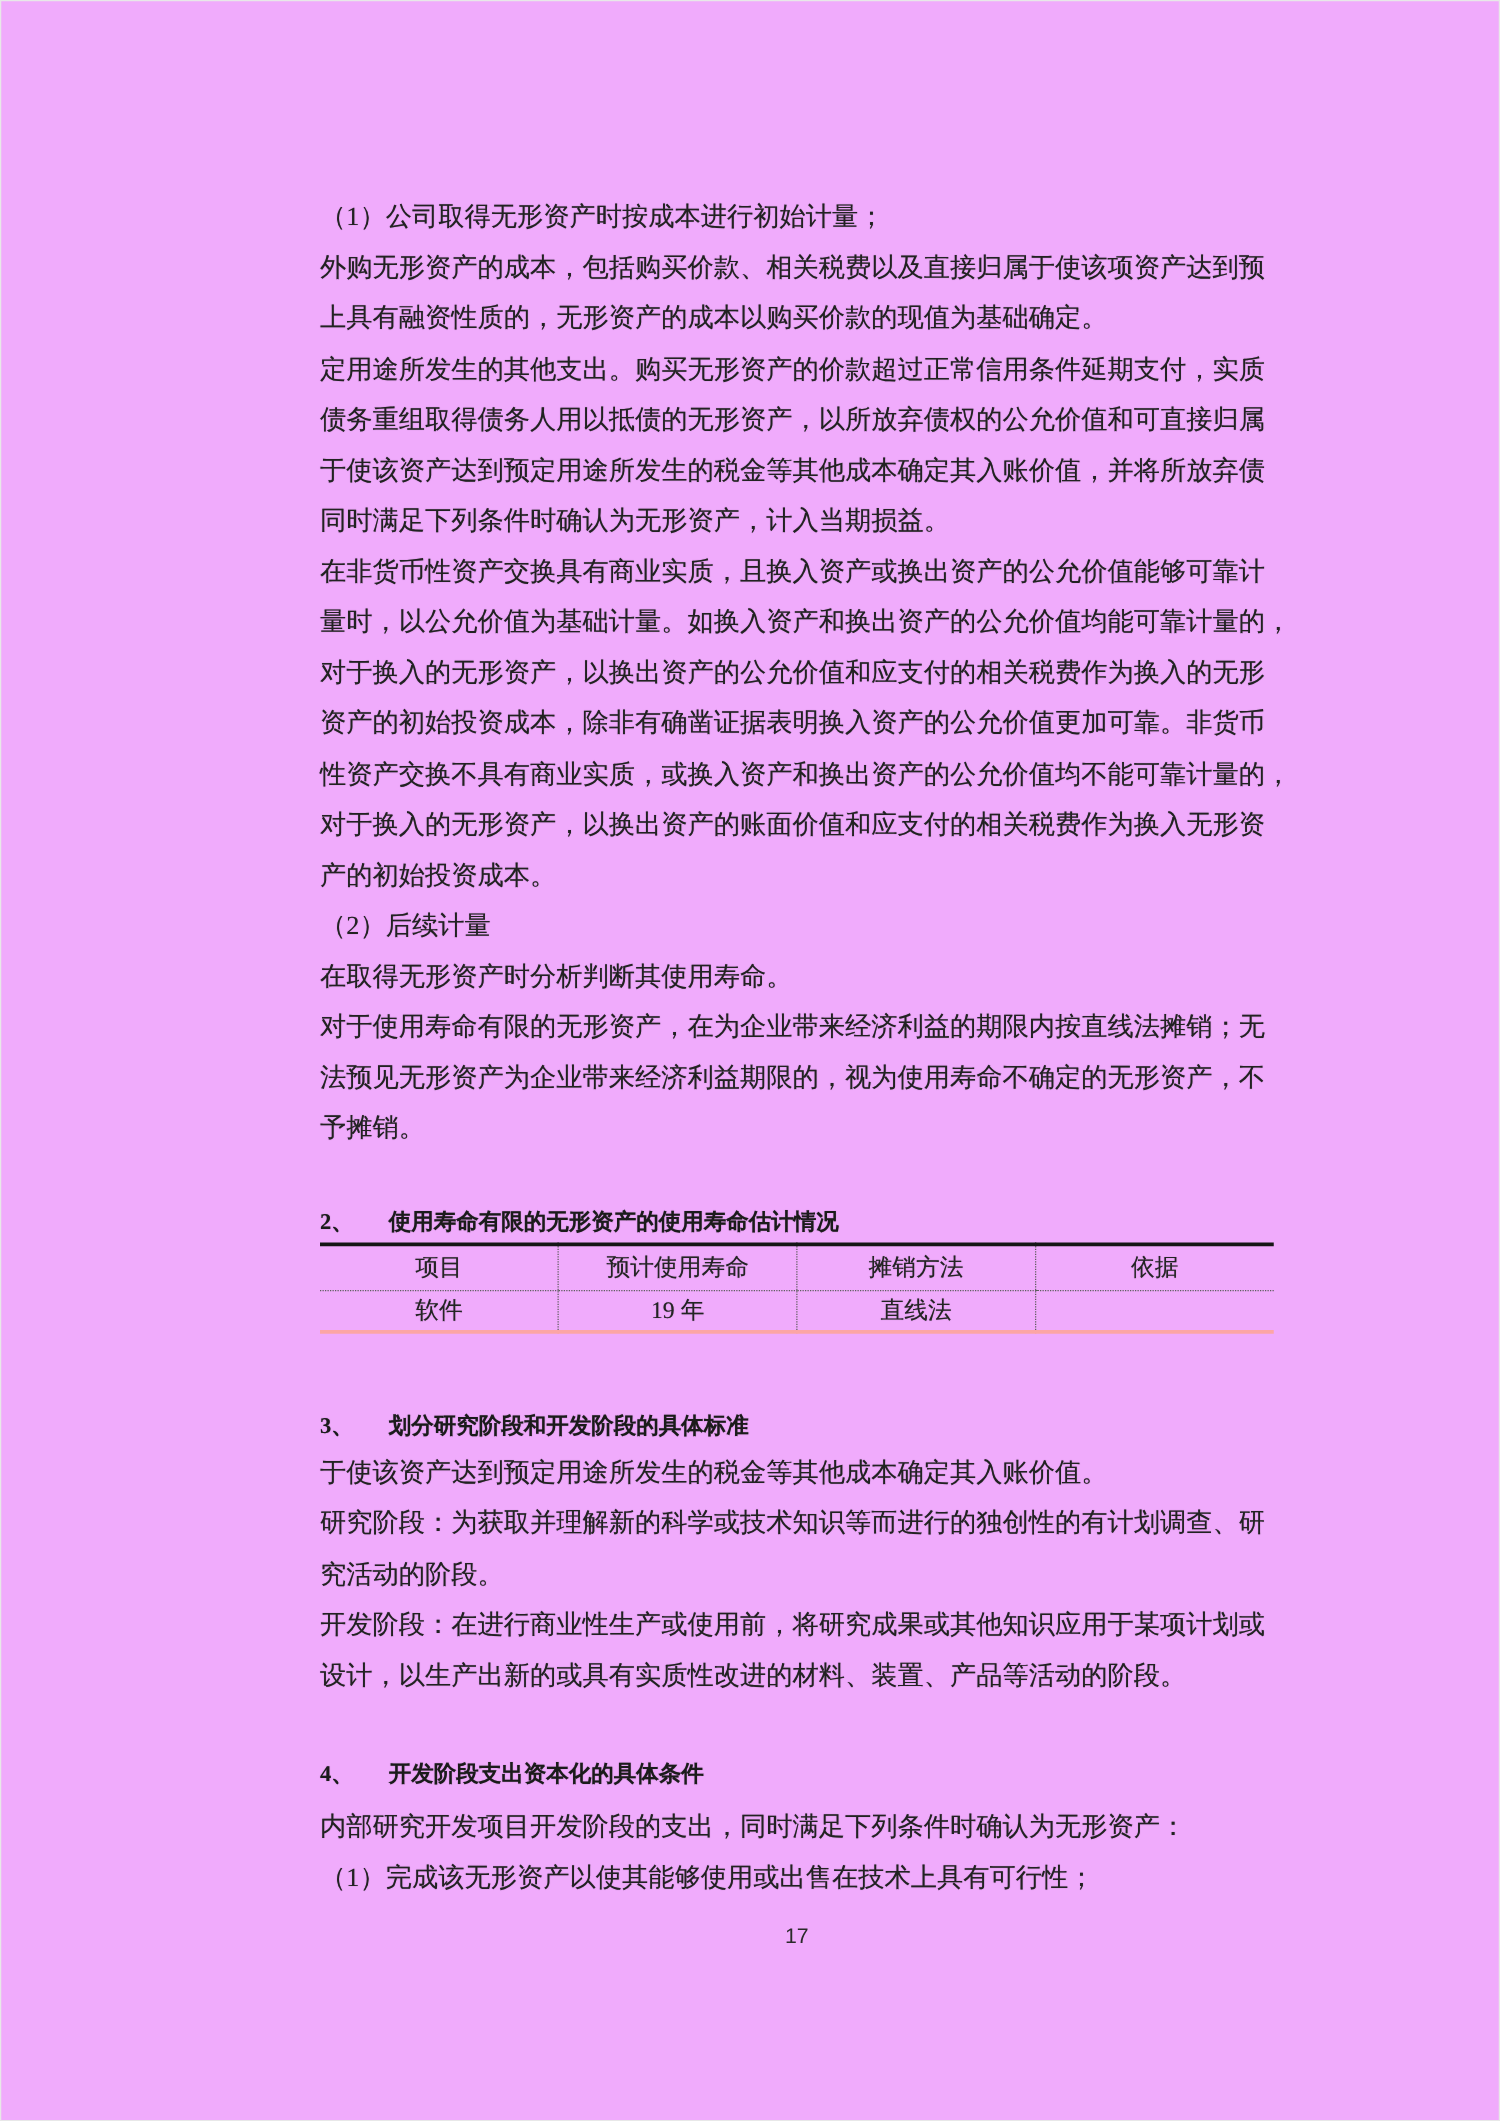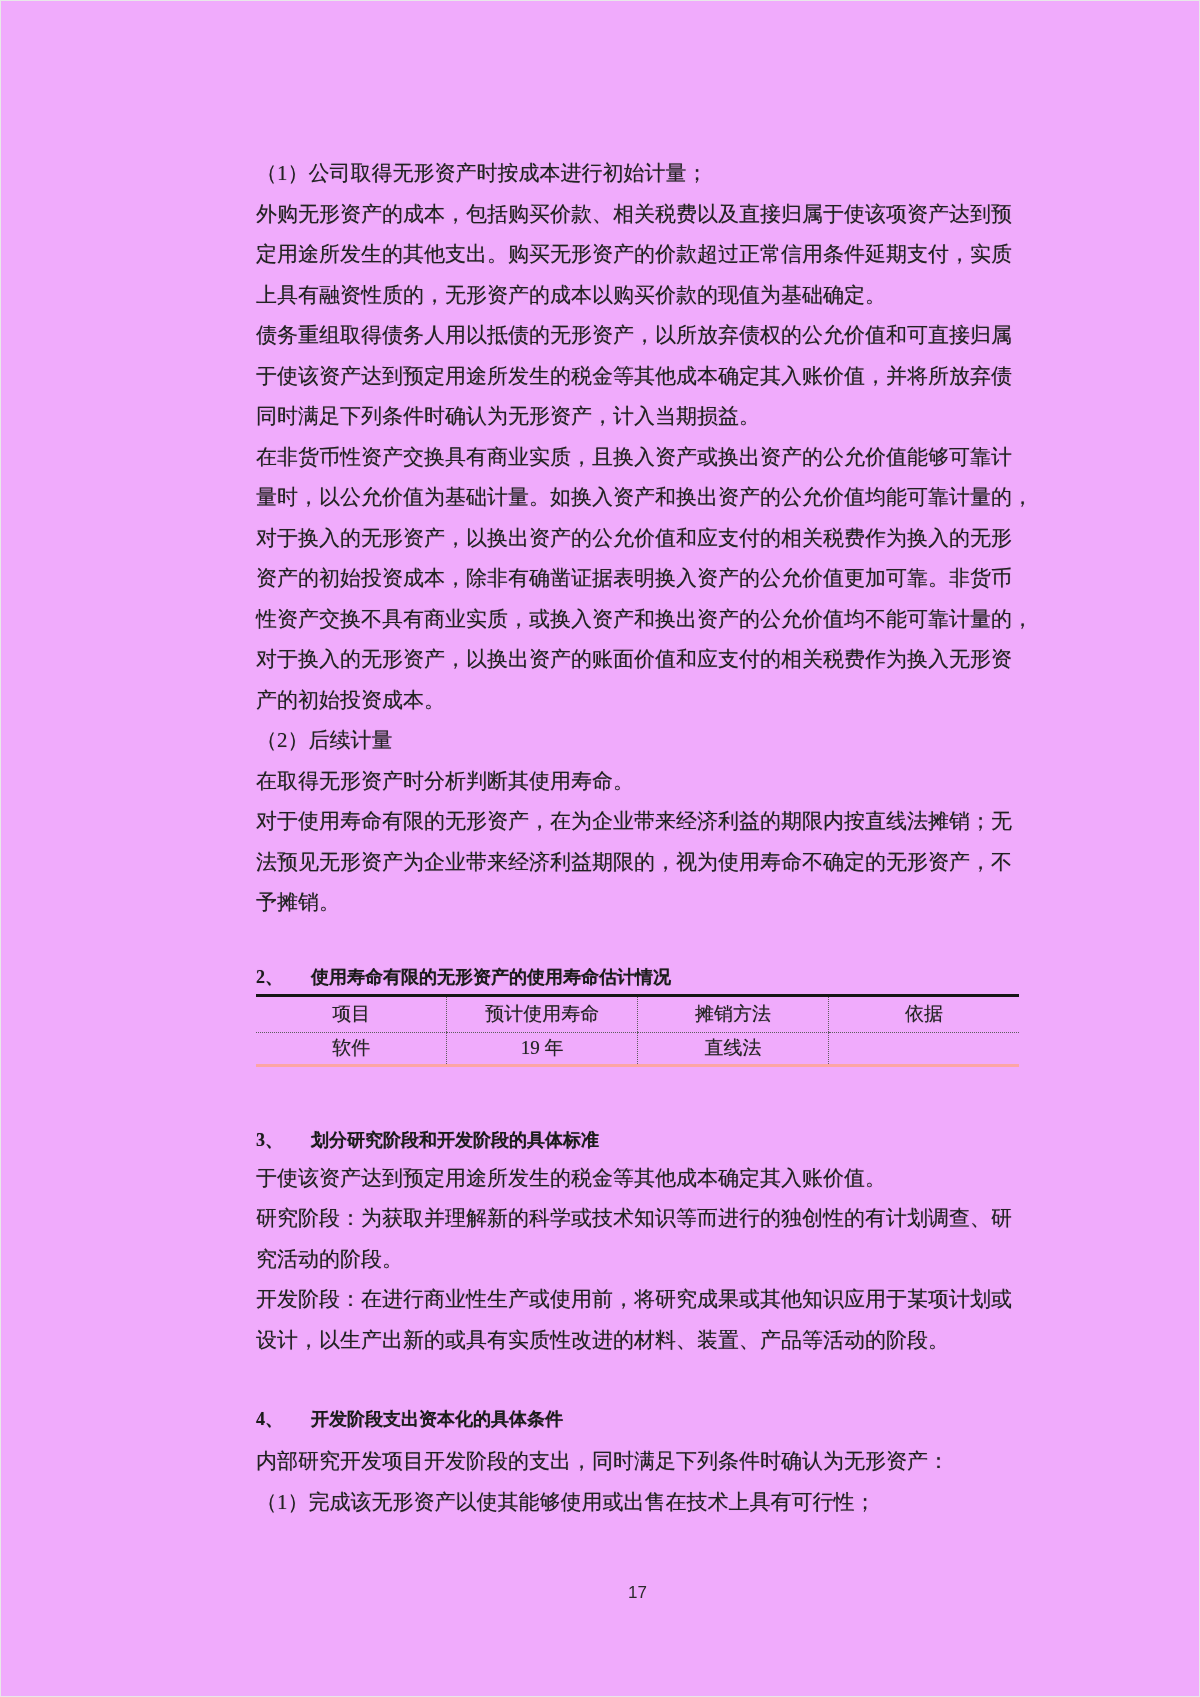--- a/index.html
+++ b/index.html
@@ -55,41 +55,41 @@
     text-align: center;
     padding: 0;
     border-left: 1px dotted #5e5e5e;
     overflow: hidden;
   }
   table.acct-table th:first-child, table.acct-table td:first-child { border-left: none; }
   table.acct-table thead th { height: 35px; border-bottom: 1px dotted #5e5e5e; }
   table.acct-table tbody td { height: 31px; }
   .page-num-wrap {
     position: absolute;
-    left: 255px; top: 1581px;
+    left: 255px; top: 1537px;
     width: 763px;
     text-align: center;
     font-family: "Liberation Sans", "DejaVu Sans", sans-serif;
     font-size: 17px;
     line-height: 22px;
     color: #2a2a2a;
   }
 </style>
 </head>
 <body>
 
 <div class="page">
   <div class="content" id="doc-body">
       <div class="para">
         <div class="line">（1）公司取得无形资产时按成本进行初始计量；</div>
       </div>
       <div class="para">
         <div class="line">外购无形资产的成本，包括购买价款、相关税费以及直接归属于使该项资产达到预</div>
+        <div class="line">上具有融资性质的，无形资产的成本以购买价款的现值为基础确定。</div>
         <div class="line">定用途所发生的其他支出。购买无形资产的价款超过正常信用条件延期支付，实质</div>
-        <div class="line">上具有融资性质的，无形资产的成本以购买价款的现值为基础确定。</div>
       </div>
       <div class="para">
         <div class="line">债务重组取得债务人用以抵债的无形资产，以所放弃债权的公允价值和可直接归属</div>
         <div class="line">于使该资产达到预定用途所发生的税金等其他成本确定其入账价值，并将所放弃债</div>
         <div class="line">同时满足下列条件时确认为无形资产，计入当期损益。</div>
       </div>
       <div class="para">
         <div class="line">在非货币性资产交换具有商业实质，且换入资产或换出资产的公允价值能够可靠计</div>
         <div class="line">量时，以公允价值为基础计量。如换入资产和换出资产的公允价值均能可靠计量的，</div>
         <div class="line">对于换入的无形资产，以换出资产的公允价值和应支付的相关税费作为换入的无形</div>

